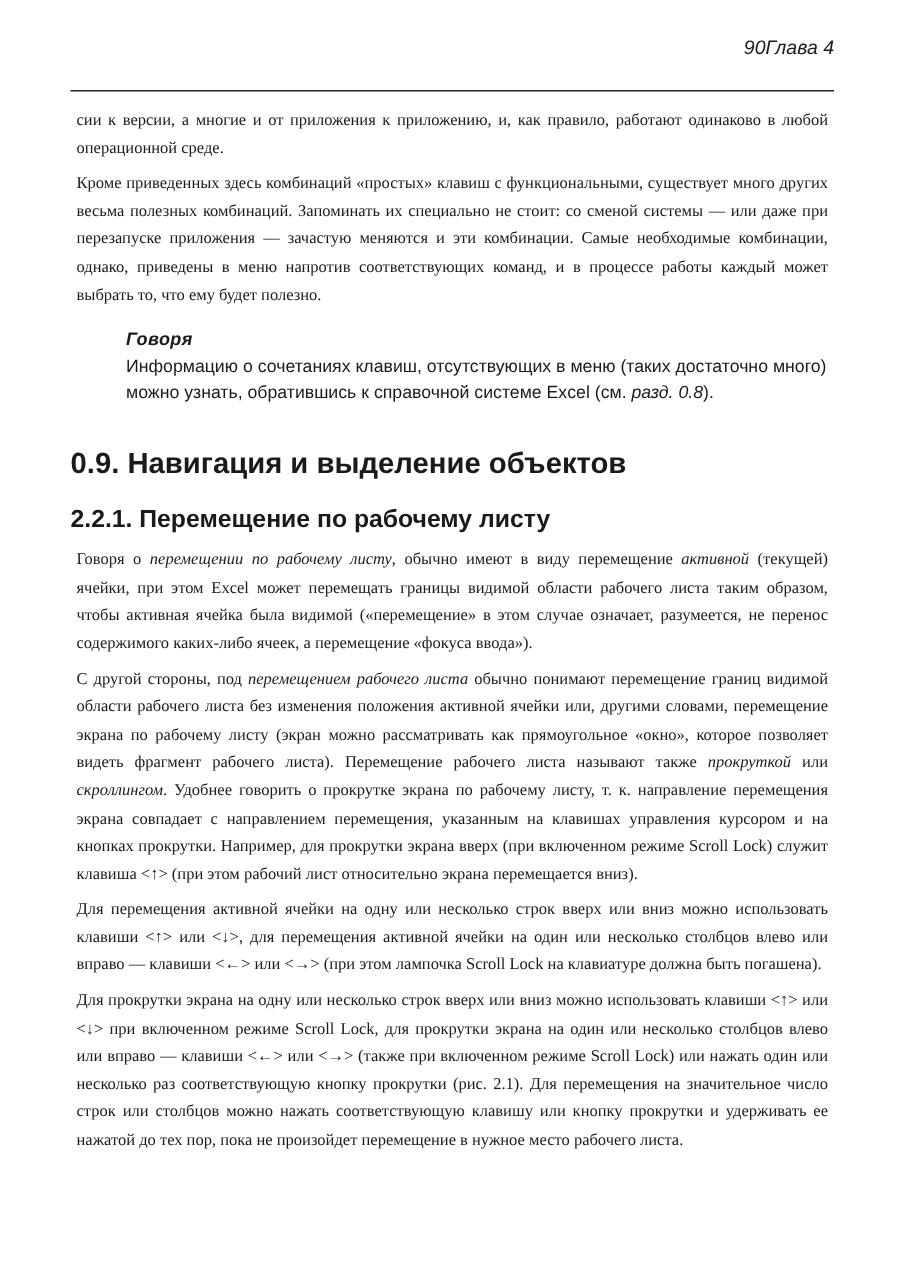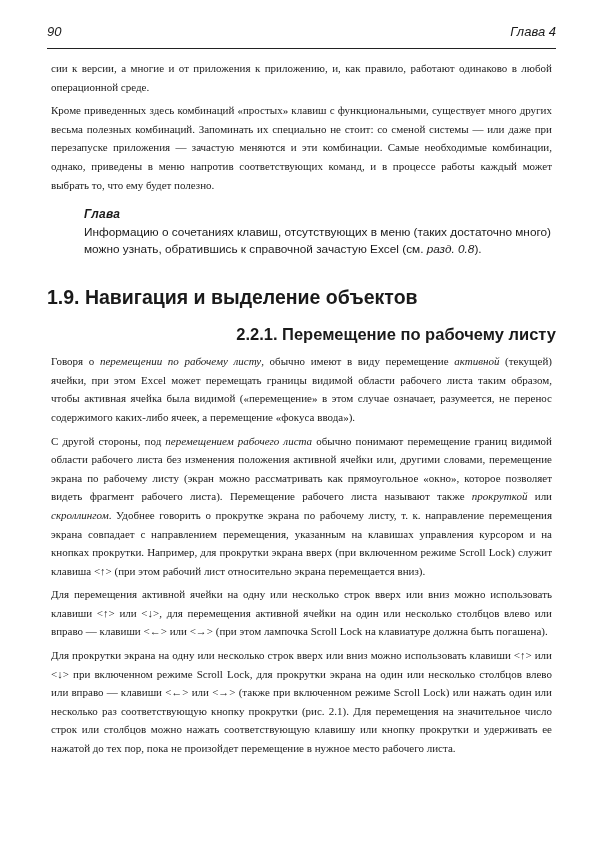--- a/index.html
+++ b/index.html
@@ -1,55 +1,55 @@
 <!DOCTYPE html>
 <html><head>
 <meta charset="utf-8">
 <style>
   html, body { margin: 0; padding: 0; background: #ffffff; }
   body { width: 600px; height: 847px; position: relative; overflow: hidden; color: #1a1a1a; }
   .page { position: absolute; left: 47px; top: 24px; width: 509px; }
   .running-head {
-    display: flex; justify-content: space-between; align-items: flex-end;
+    display: flex; justify-content: flex-end; align-items: flex-end;
     font-family: "Liberation Sans", sans-serif; font-style: italic; font-size: 13px;
-    padding-bottom: 8px; border-bottom: 1.3px solid #222; height: 16px; line-height: 16px;
+    padding-bottom: 20px; border-bottom: 1.3px solid #222; height: 16px; line-height: 16px;
   }
   .body-text {
     font-family: "Liberation Serif", serif; font-size: 11px; line-height: 18.6px;
     text-align: justify; margin: 4px; hyphens: manual;
   }
   .p1 { margin-top: 10px; }
   .para { margin-top: 5px; font-family: Liberation Serif, serif; }
   .tip { margin: 12px 0 0 37px; font-family: "Liberation Sans", sans-serif; }
   .tip-title { font-weight: bold; font-style: italic; font-size: 12px; letter-spacing: 0.3px; line-height: 16px; }
   .tip-body { font-size: 11.8px; line-height: 17px; margin-top: 2px; }
   .h2 { font-family: "Liberation Sans", sans-serif; font-weight: bold; font-size: 19.5px; margin: 27px 0 0 0; line-height: 24px; }
-  .h3 { font-family: "Liberation Sans", sans-serif; font-weight: bold; font-size: 16.5px; margin: 14px 0 0 0; line-height: 22px; text-align: right; }
+  .h3 { font-family: "Liberation Sans", sans-serif; font-weight: bold; font-size: 16.5px; margin: 14px 0 0 0; line-height: 22px; }
   .p-first { margin-top: 7px; }
   i, em { font-style: italic; }
 </style>
 </head>
 <body>
 
 <div class="page">
 
   <div class="running-head">
     <span>90</span>
     <span>Глава 4</span>
   </div>
 
   <p class="body-text p1">сии к версии, а многие и от приложения к приложению, и, как правило, работают одинаково в любой операционной среде.</p>
   <p class="body-text para">Кроме приведенных здесь комбинаций «простых» клавиш с функциональными, существует много других весьма полезных комбинаций. Запоминать их специально не стоит: со сменой системы — или даже при перезапуске приложения — зачастую меняются и эти комбина­ции. Самые необходимые комбинации, однако, приведены в меню напротив соответствую­щих команд, и в процессе работы каждый может выбрать то, что ему будет полезно.</p>
 
   <div class="tip">
-    <div class="tip-title">Глава</div>
-    <div class="tip-body"><span>Информацию о сочетаниях клавиш, отсутствующих в меню (таких достаточно много) можно узнать, обратившись к справочной зачастую Excel (см. </span><i>разд. 0.8</i><span>).</span></div>
+    <div class="tip-title">Говоря</div>
+    <div class="tip-body"><span>Информацию о сочетаниях клавиш, отсутствующих в меню (таких достаточно много) можно узнать, обратившись к справочной системе Excel (см. </span><i>разд. 0.8</i><span>).</span></div>
   </div>
 
-  <h2 class="h2">1.9. Навигация и выделение объектов</h2>
+  <h2 class="h2">0.9. Навигация и выделение объектов</h2>
   <h3 class="h3">2.2.1. Перемещение по рабочему листу</h3>
 
   <p class="body-text p-first"><span>Говоря о </span><i>перемещении по рабочему листу</i><span>, обычно имеют в виду перемещение </span><i>активной</i><span> (текущей) ячейки, при этом Excel может перемещать границы видимой области рабочего листа таким образом, чтобы активная ячейка была видимой («перемещение» в этом случае означает, разумеется, не перенос содержимого каких-либо ячеек, а перемещение «фокуса ввода»).</span></p>
 
   <p class="body-text para"><span>С другой стороны, под </span><i>перемещением рабочего листа</i><span> обычно понимают перемещение гра­ниц видимой области рабочего листа без изменения положения активной ячейки или, дру­гими словами, перемещение экрана по рабочему листу (экран можно рассматривать как прямоугольное «окно», которое позволяет видеть фрагмент рабочего листа). Перемещение рабочего листа называют также </span><i>прокруткой</i><span> или </span><i>скроллингом</i><span>. Удобнее говорить о прокрут­ке экрана по рабочему листу, т. к. направление перемещения экрана совпадает с направле­нием перемещения, указанным на клавишах управления курсором и на кнопках прокрутки. Например, для прокрутки экрана вверх (при включенном режиме Scroll Lock) служит кла­виша &lt;↑&gt; (при этом рабочий лист относительно экрана перемещается вниз).</span></p>
 
   <p class="body-text para">Для перемещения активной ячейки на одну или несколько строк вверх или вниз можно ис­пользовать клавиши &lt;↑&gt; или &lt;↓&gt;, для перемещения активной ячейки на один или несколь­ко столбцов влево или вправо — клавиши &lt;←&gt; или &lt;→&gt; (при этом лампочка Scroll Lock на клавиатуре должна быть погашена).</p>
   <p class="body-text para">Для прокрутки экрана на одну или несколько строк вверх или вниз можно использовать клавиши &lt;↑&gt; или &lt;↓&gt; при включенном режиме Scroll Lock, для прокрутки экрана на один или несколько столбцов влево или вправо — клавиши &lt;←&gt; или &lt;→&gt; (также при включен­ном режиме Scroll Lock) или нажать один или несколько раз соответствующую кнопку про­крутки (рис. 2.1). Для перемещения на значительное число строк или столбцов можно на­жать соответствующую клавишу или кнопку прокрутки и удерживать ее нажатой до тех пор, пока не произойдет перемещение в нужное место рабочего листа.</p>
 
 </div>

